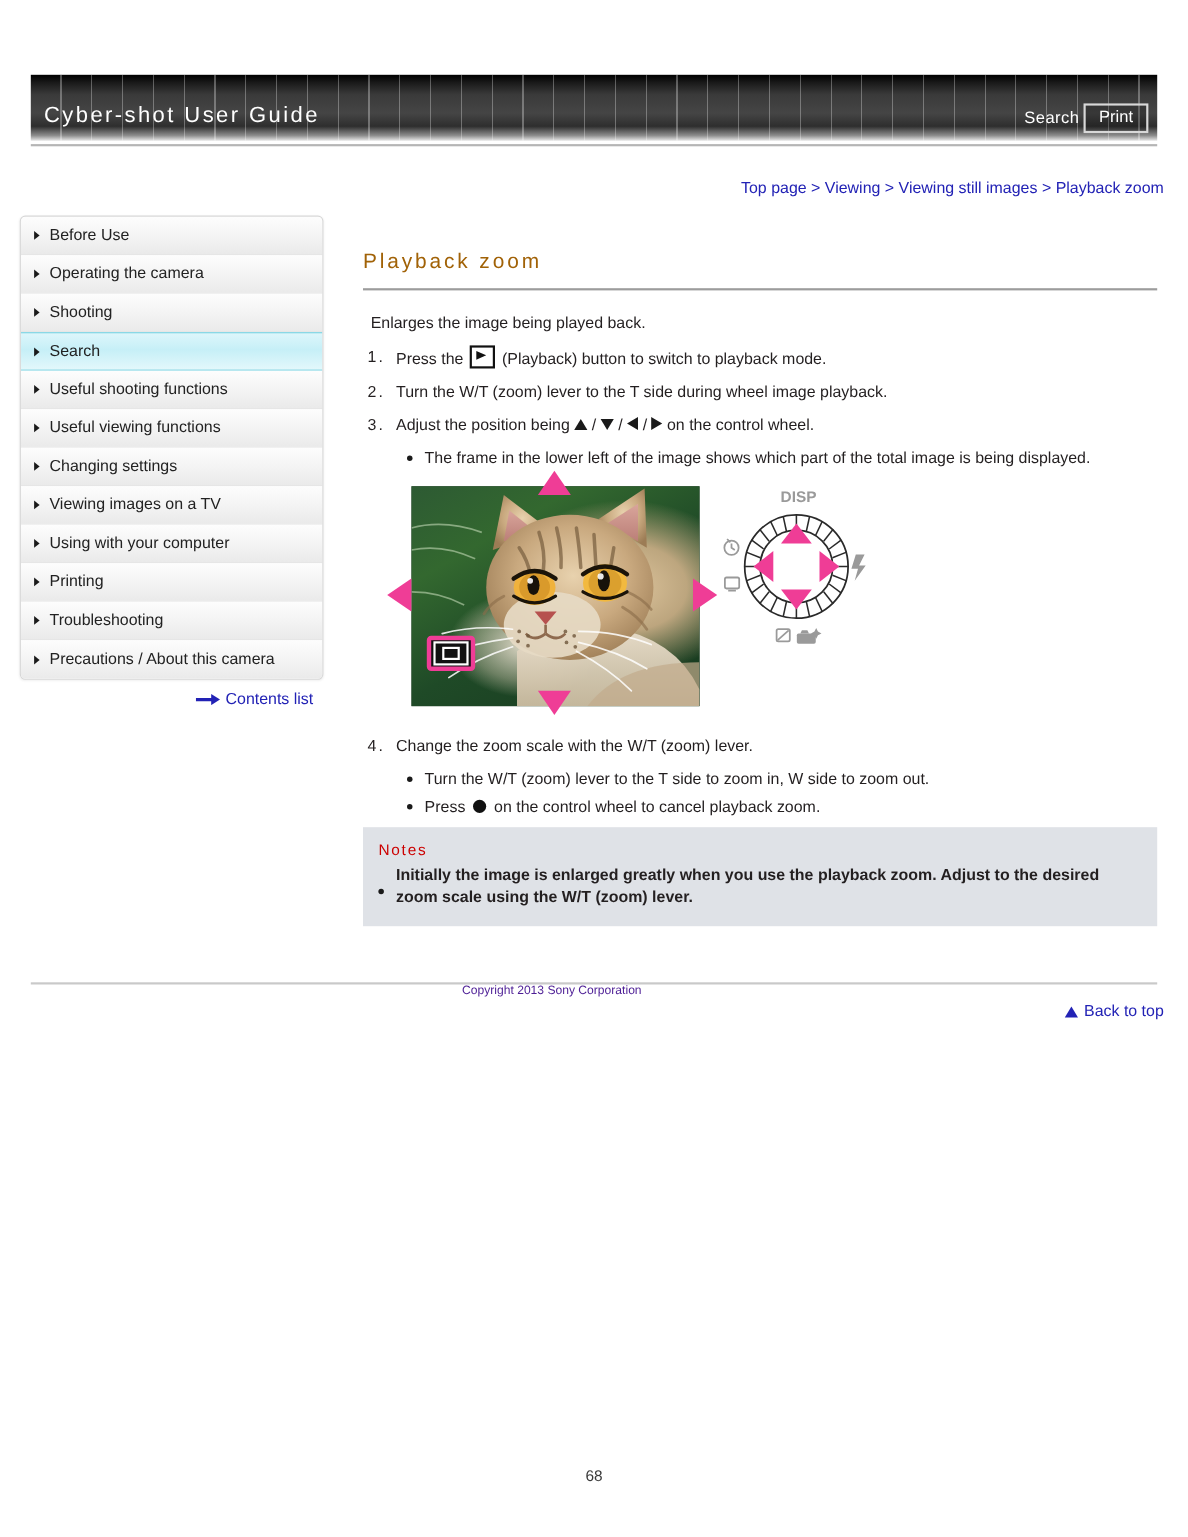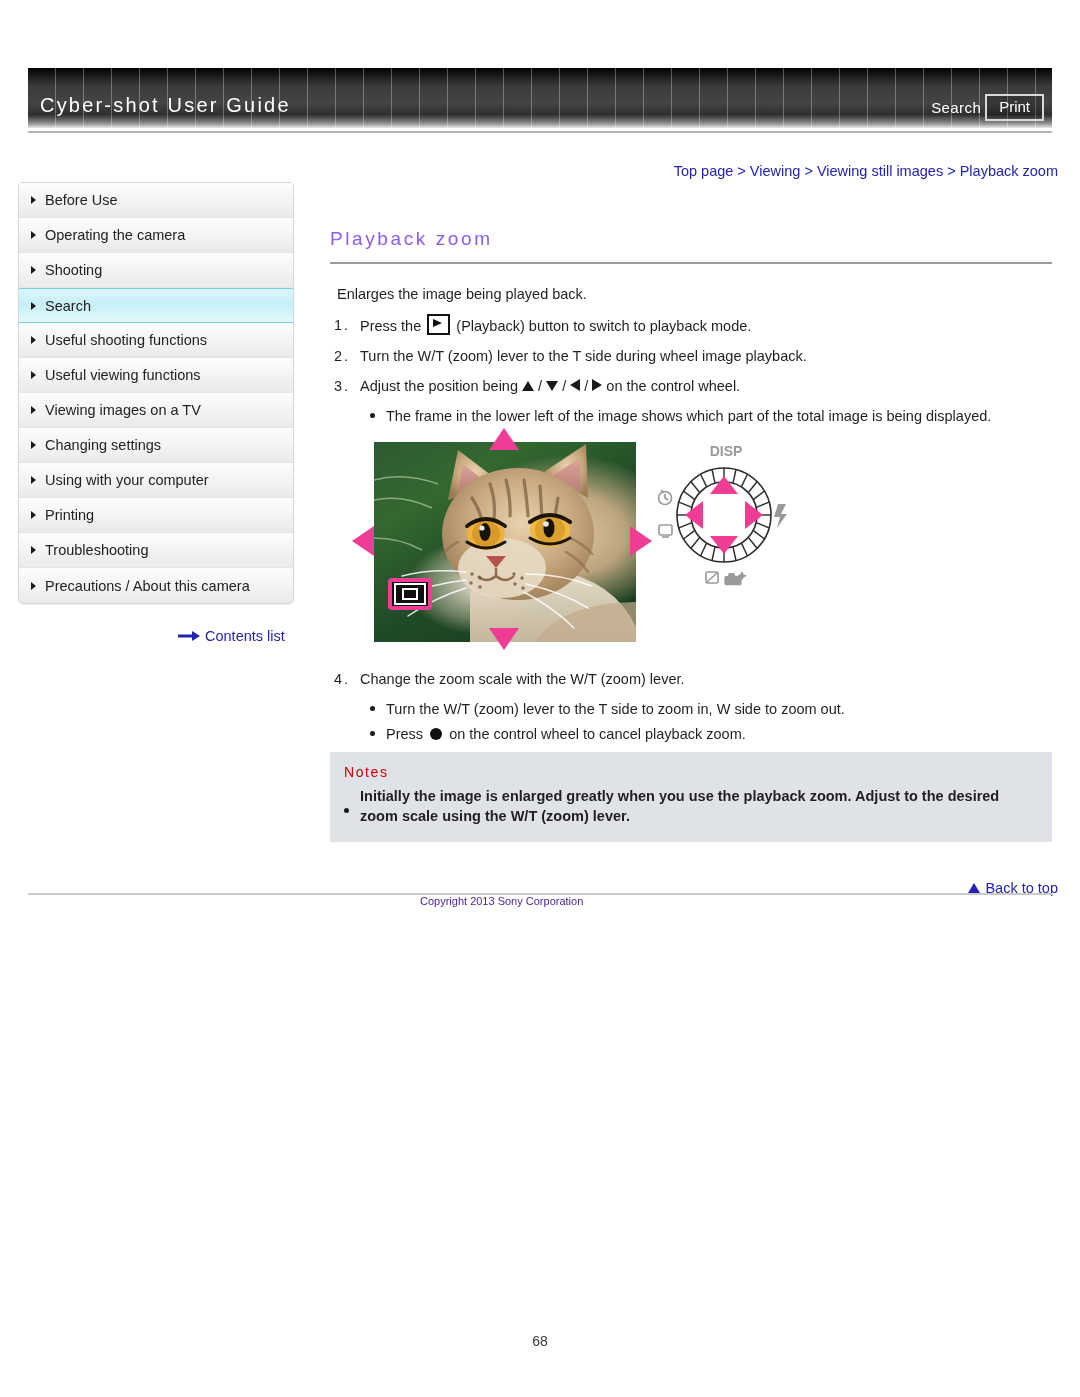--- a/index.html
+++ b/index.html
@@ -89,21 +89,21 @@
     top: 63px;
     width: 100%;
     height: 2px;
     background: #b5b5b5;
   }
 
   
   .sidebar {
     position: absolute;
     left: 18px;
-    top: 182px;
+    top: 196px;
     width: 274px;
     border: 1px solid #d7d7d7;
     border-radius: 5px;
     background: #fbfbfb;
     box-shadow: 0 1px 2px rgba(0,0,0,0.06);
     overflow: hidden;
   }
   .nav-item {
     position: relative;
     height: 35px;
@@ -151,21 +151,21 @@
     font-size: 14.5px;
     color: #2222b5;
     white-space: nowrap;
   }
   .page-title {
     position: absolute;
     left: 330px;
     top: 228px;
     font-size: 19px;
     letter-spacing: 2.6px;
-    color: #8b5cf6;
+    color: #a16207;
   }
   .title-rule {
     position: absolute;
     left: 330px;
     top: 262px;
     width: 722px;
     height: 2px;
     background: #9c9c9c;
   }
   .intro {
@@ -361,21 +361,21 @@
     font-size: 14.5px;
     line-height: 20px;
     font-weight: bold;
   }
   .notes-item .dot { margin-top: 8px; }
 
   
   .back-to-top {
     position: absolute;
     right: 22px;
-    top: 880px;
+    top: 912px;
     display: flex;
     align-items: center;
     gap: 5px;
     color: #2222b5;
     font-size: 14.5px;
   }
   .bt-tri {
     width: 0; height: 0;
     border-bottom: 10px solid #2222b5;
     border-left: 6px solid transparent;
@@ -443,25 +443,25 @@
     <div class="nav-item">
       <span class="nav-arrow"></span>
       <span>Useful shooting functions</span>
     </div>
     <div class="nav-item">
       <span class="nav-arrow"></span>
       <span>Useful viewing functions</span>
     </div>
     <div class="nav-item">
       <span class="nav-arrow"></span>
+      <span>Changing settings</span>
+    </div>
+    <div class="nav-item">
+      <span class="nav-arrow"></span>
       <span>Viewing images on a TV</span>
-    </div>
-    <div class="nav-item">
-      <span class="nav-arrow"></span>
-      <span>Changing settings</span>
     </div>
     <div class="nav-item">
       <span class="nav-arrow"></span>
       <span>Using with your computer</span>
     </div>
     <div class="nav-item">
       <span class="nav-arrow"></span>
       <span>Printing</span>
     </div>
     <div class="nav-item">

